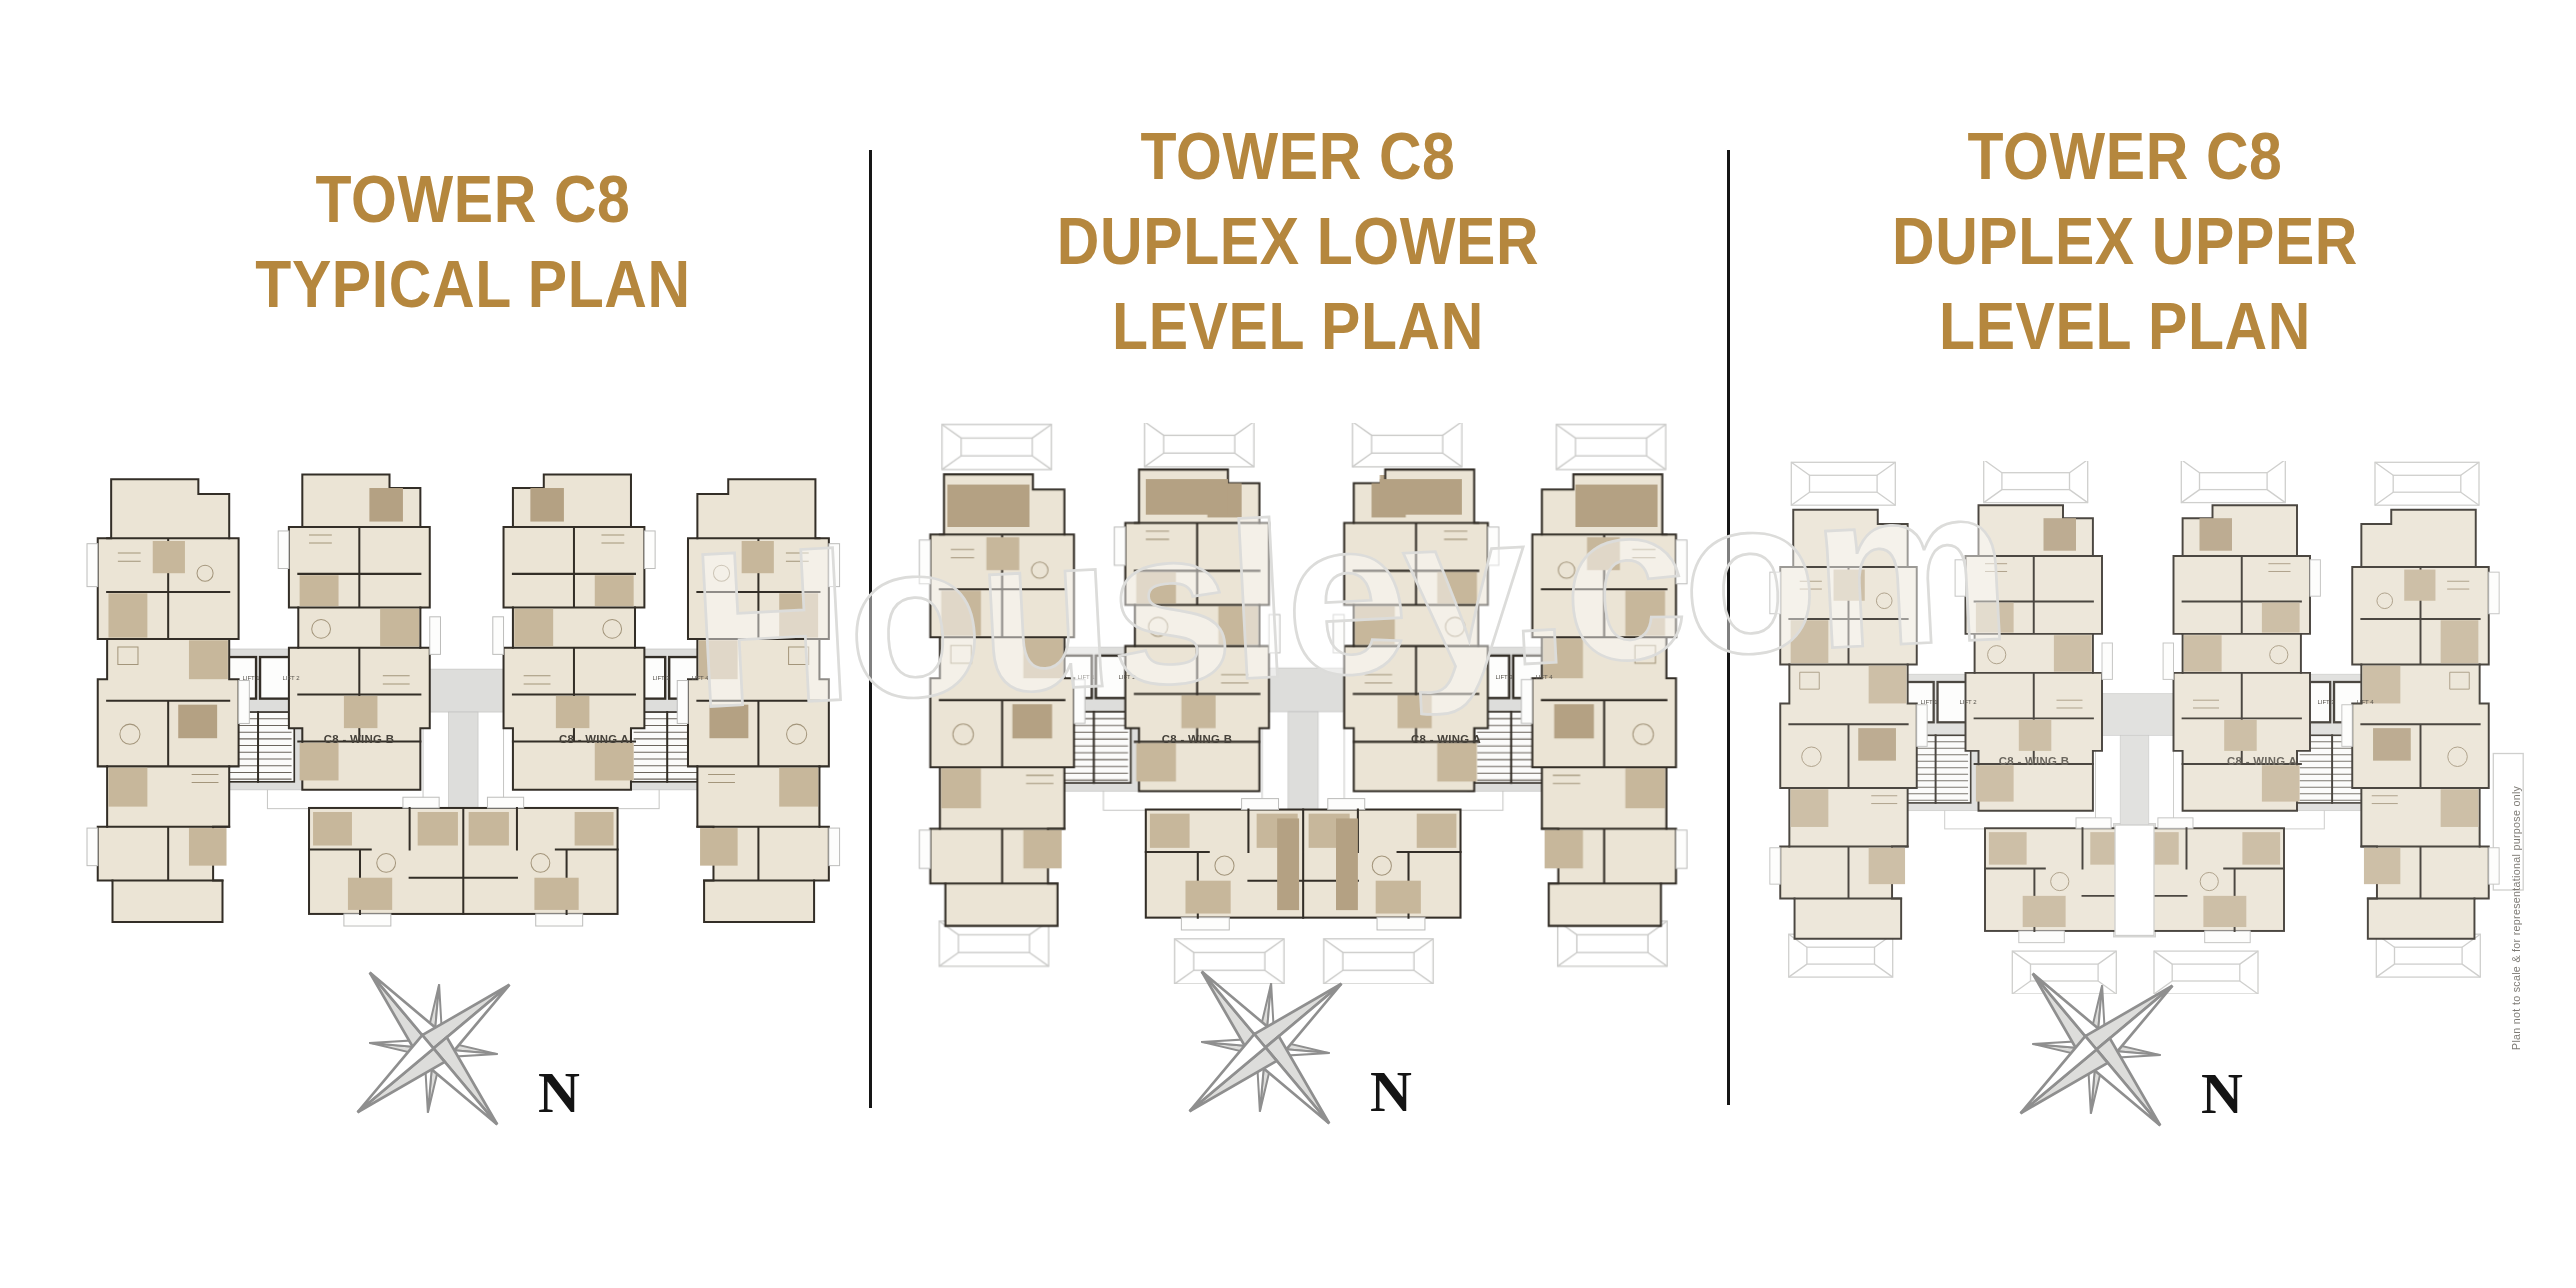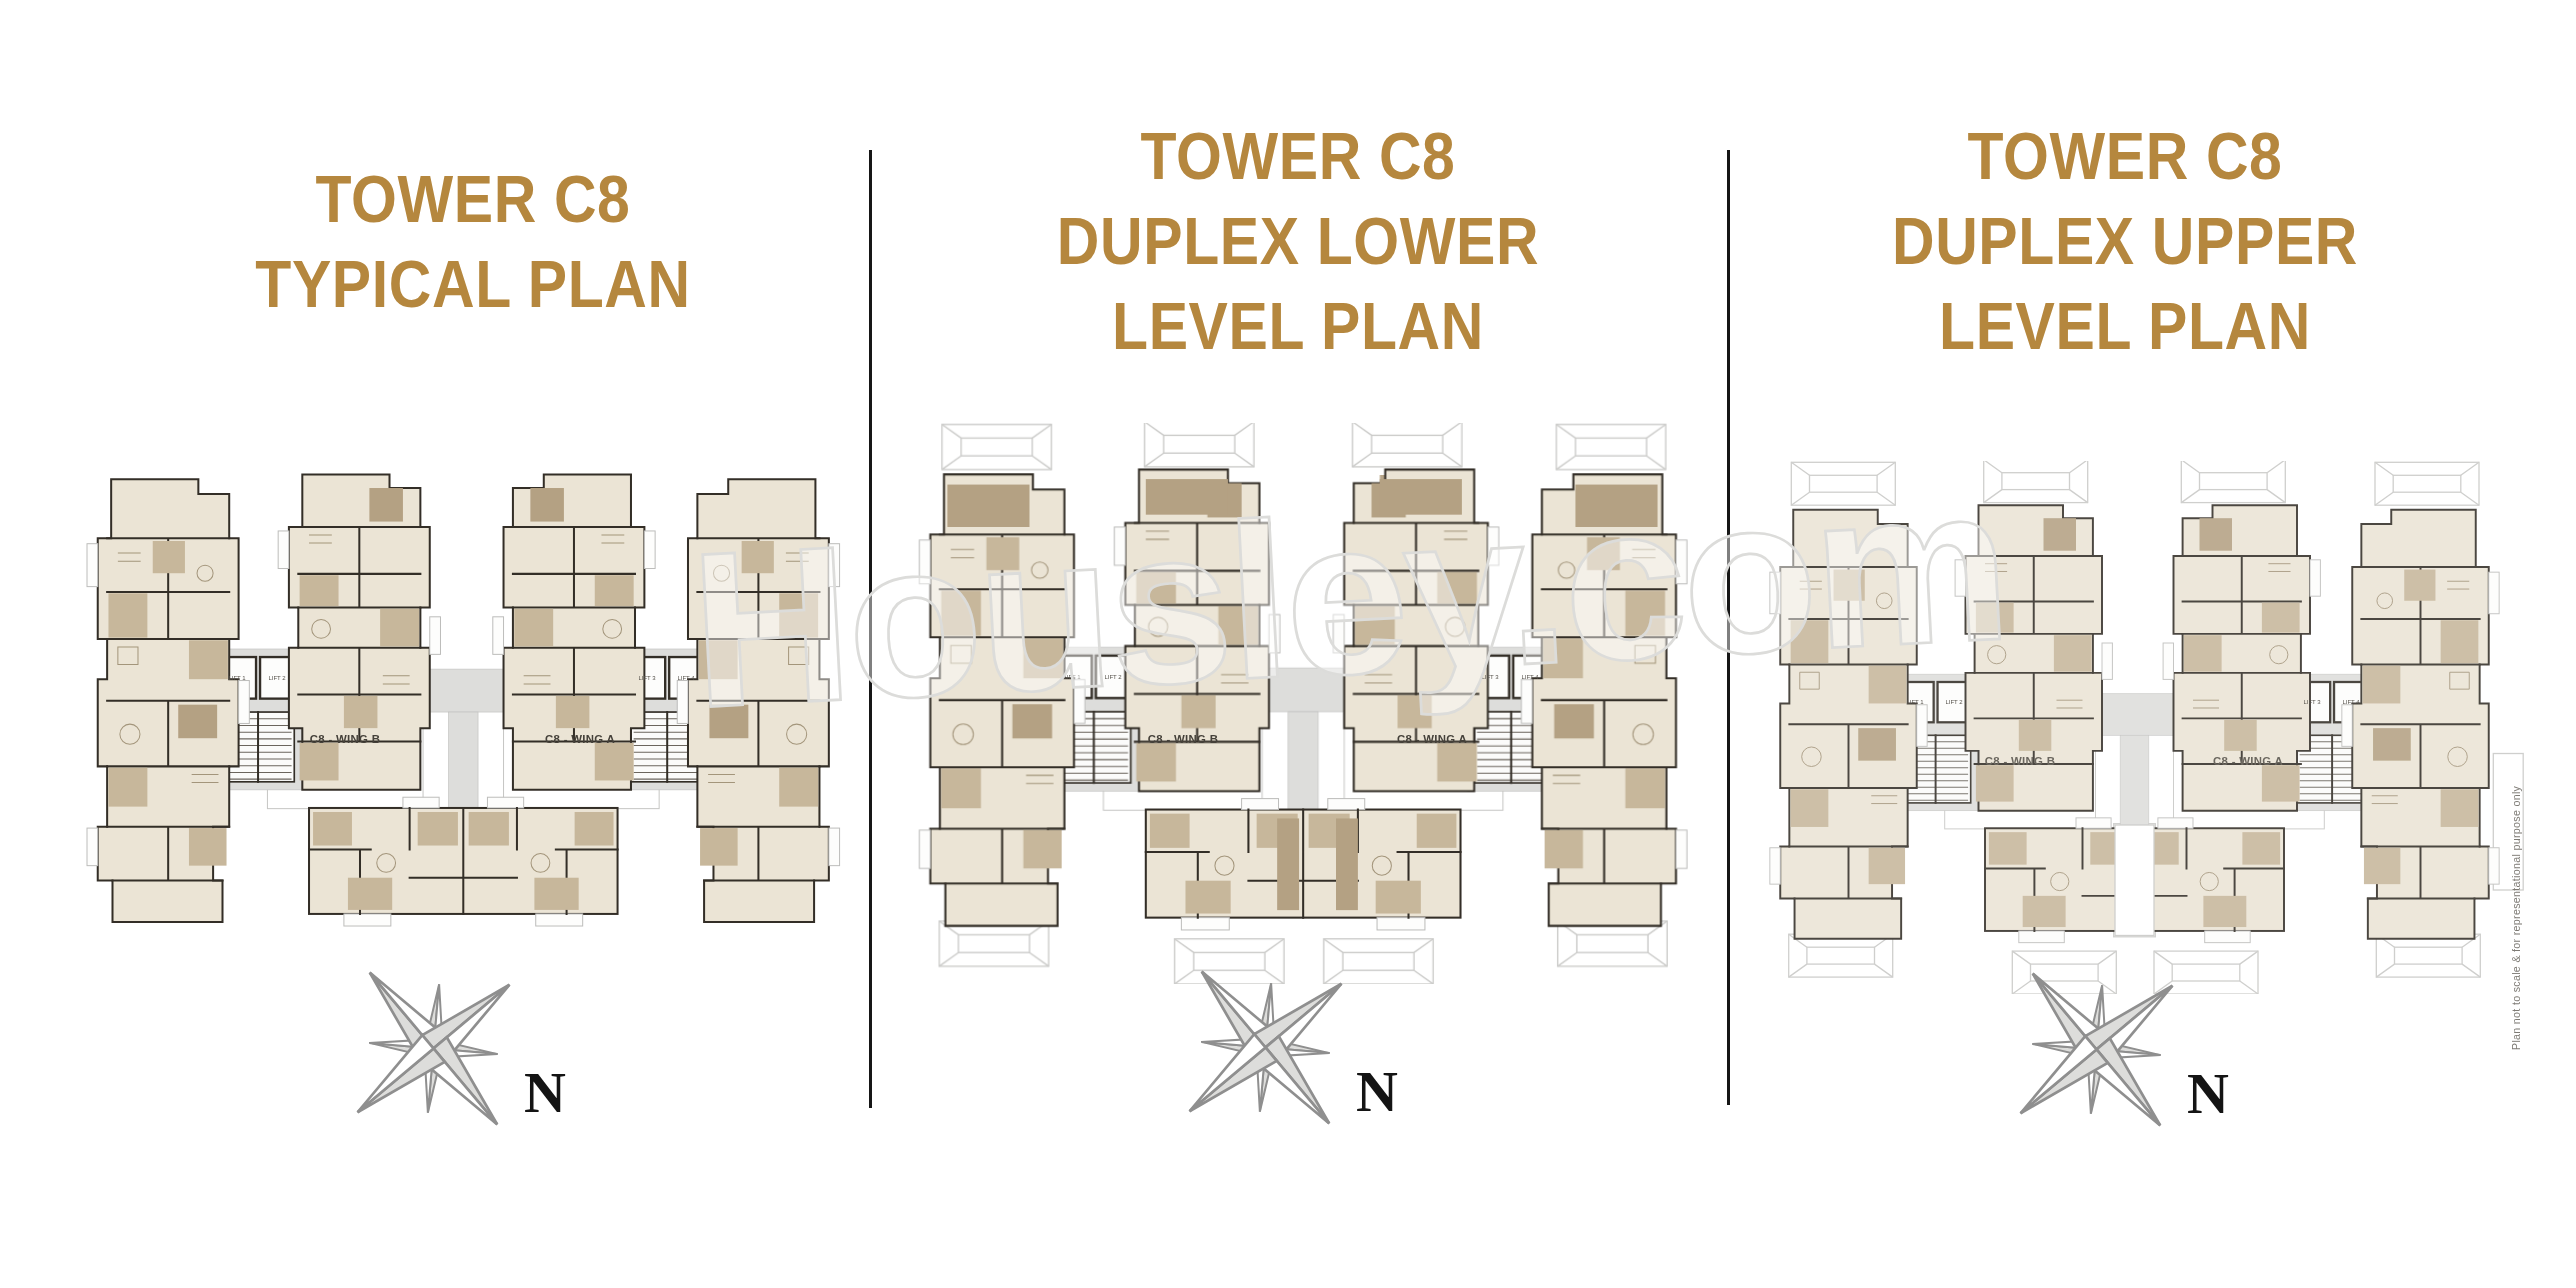--- a/index.html
+++ b/index.html
@@ -33,21 +33,21 @@
   .lift{fill:#FDFDFC;stroke:#332E27;stroke-width:3.5;}
   .stair{fill:#FBFBFA;stroke:#332E27;stroke-width:2.5;}
   .hatch{stroke:#6B655D;stroke-width:1.6;}
   .roof{fill:#FFFFFF;stroke:#C9C9C7;stroke-width:2;}
   .roofln{stroke:#C9C9C7;stroke-width:2;fill:none;}
   .fn{stroke:#A3957B;stroke-width:1.5;fill:none;}
 
   .plan-upper{opacity:.88;}
 
   
-  .clabel{position:absolute;transform:translate(-50%,-50%);white-space:nowrap;}
+  .clabel{position:absolute;transform:translate(-50%,-50%);white-space:nowrap;padding-left:28px;}
   .winglabel{font-size:11.4px;color:#45413A;font-weight:bold;letter-spacing:0.3px;}
   .liftlabel{font-size:6px;color:#57534C;}
   .nlabel{font-family:"Liberation Serif",serif;font-weight:bold;font-size:58px;color:#141414;}
 
   
   .compass{position:absolute;}
 </style>
 </head>
 <body>
 

